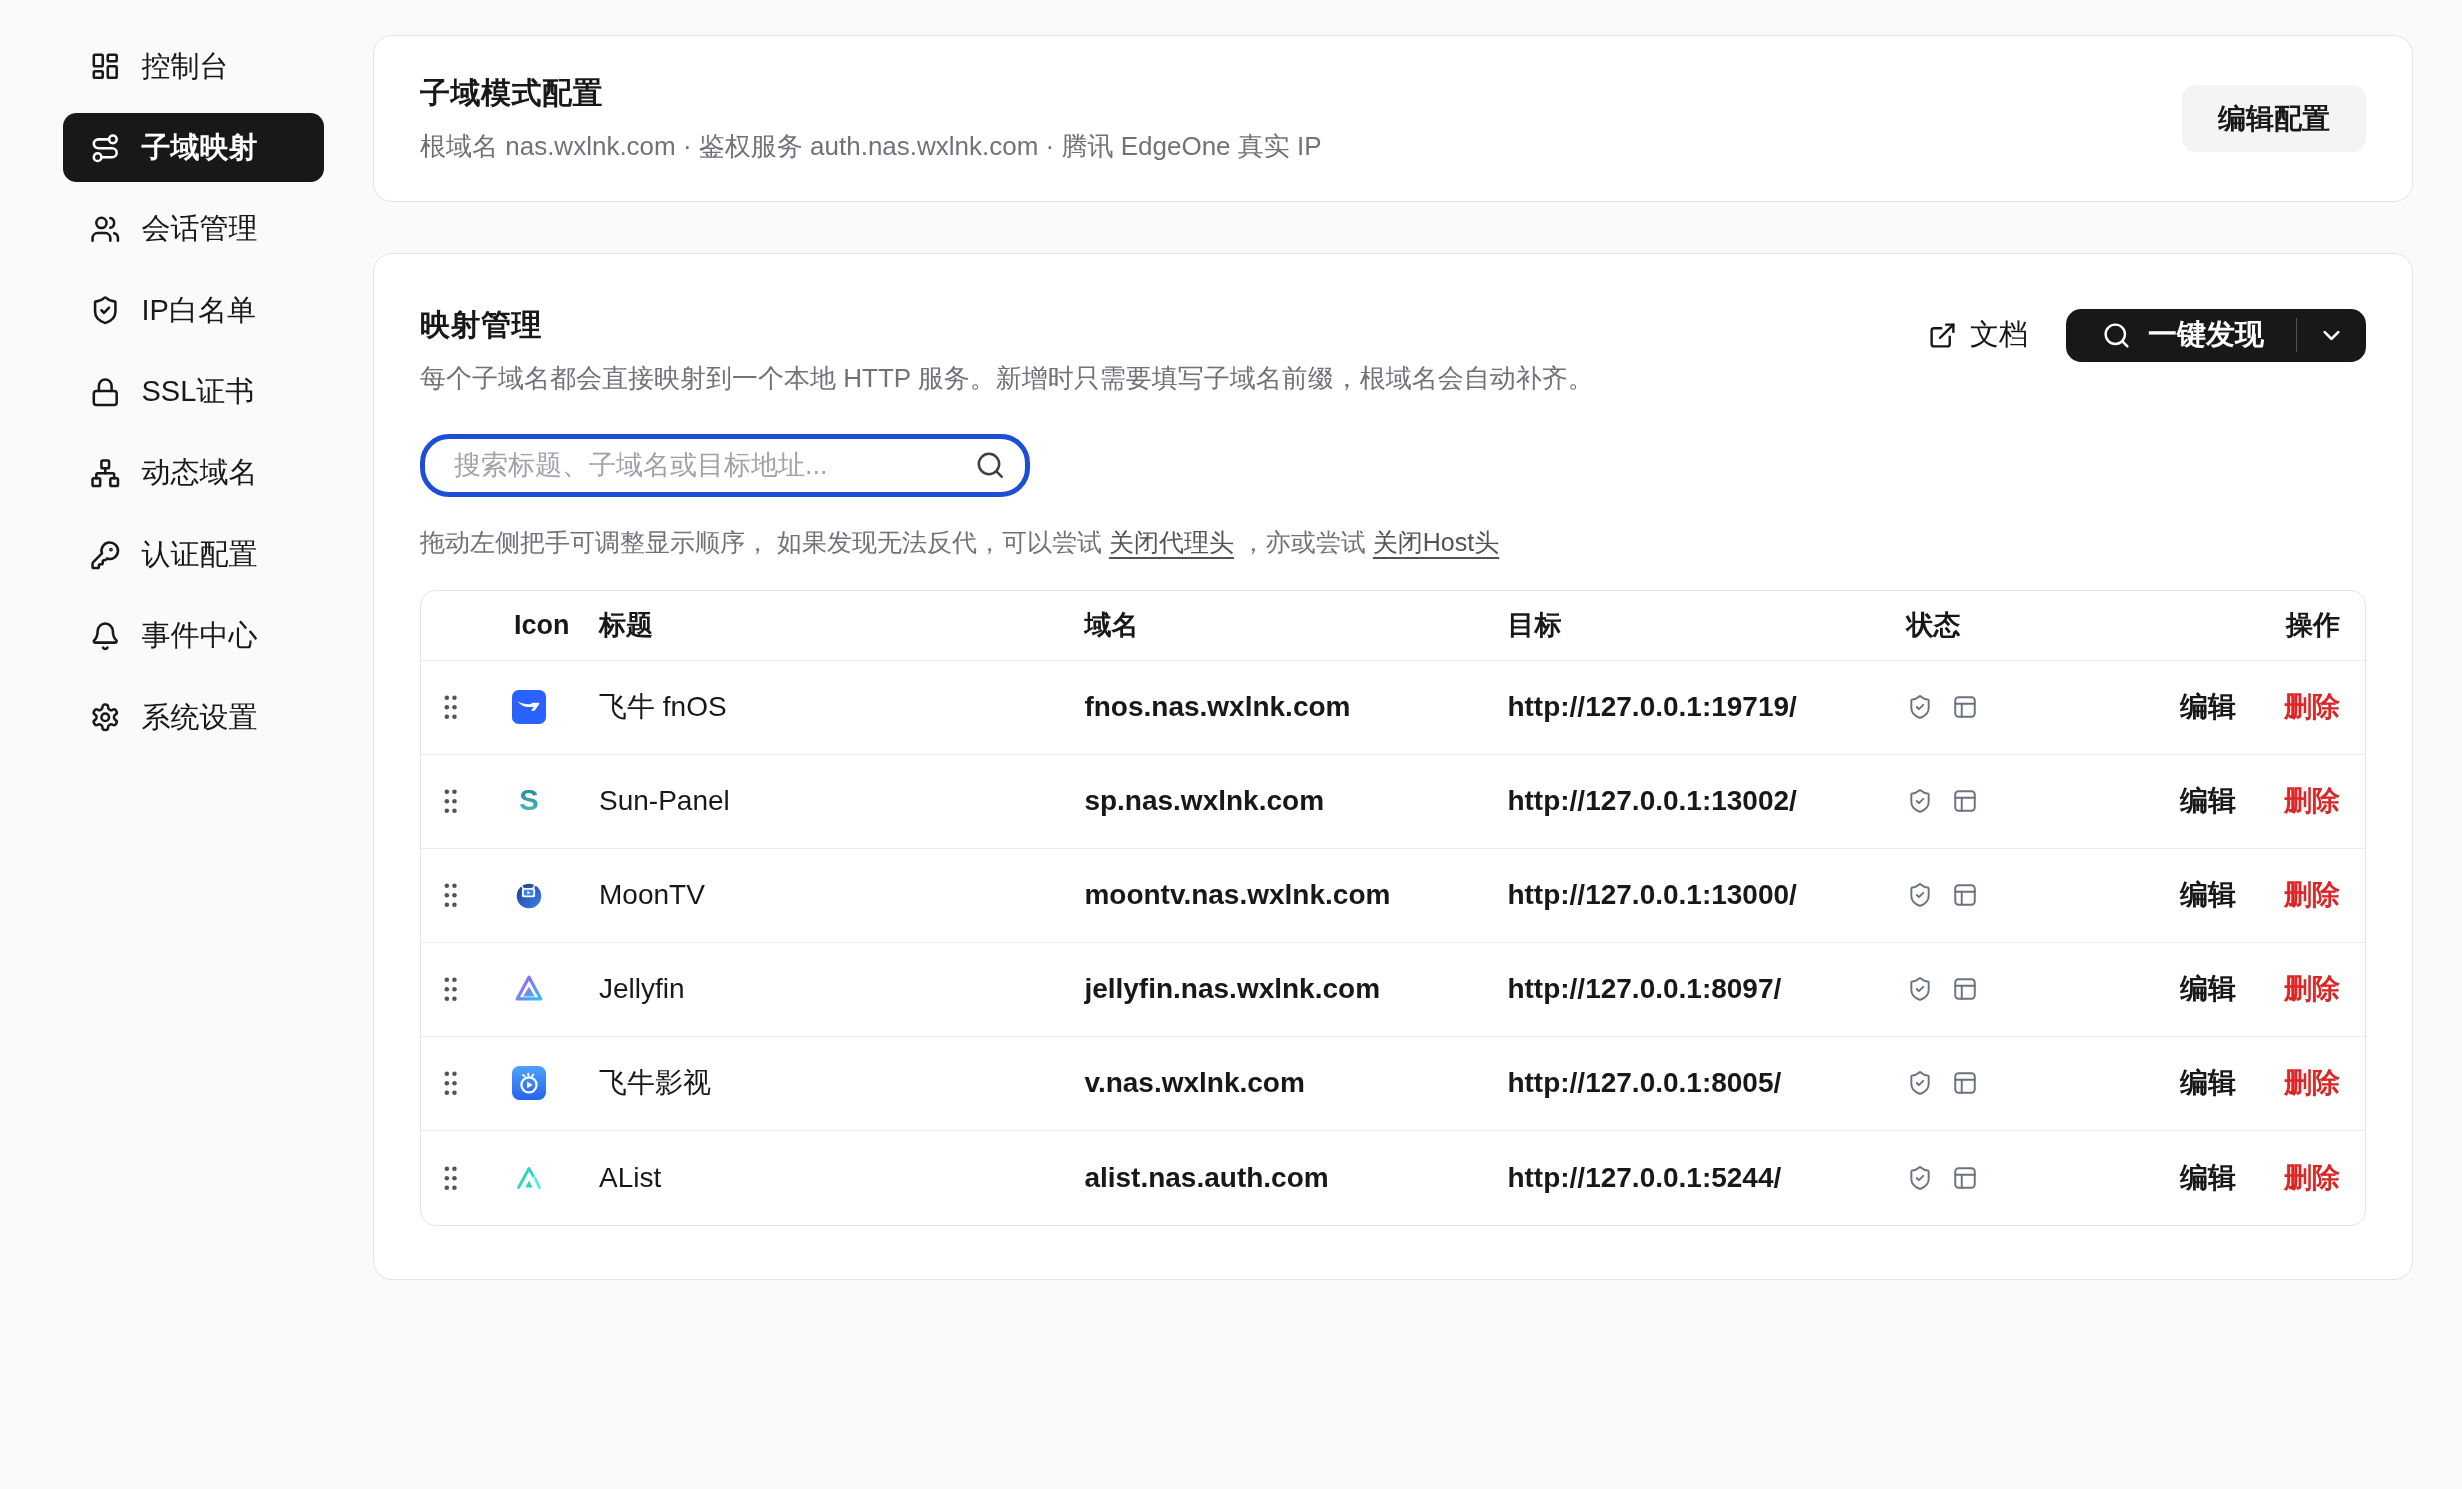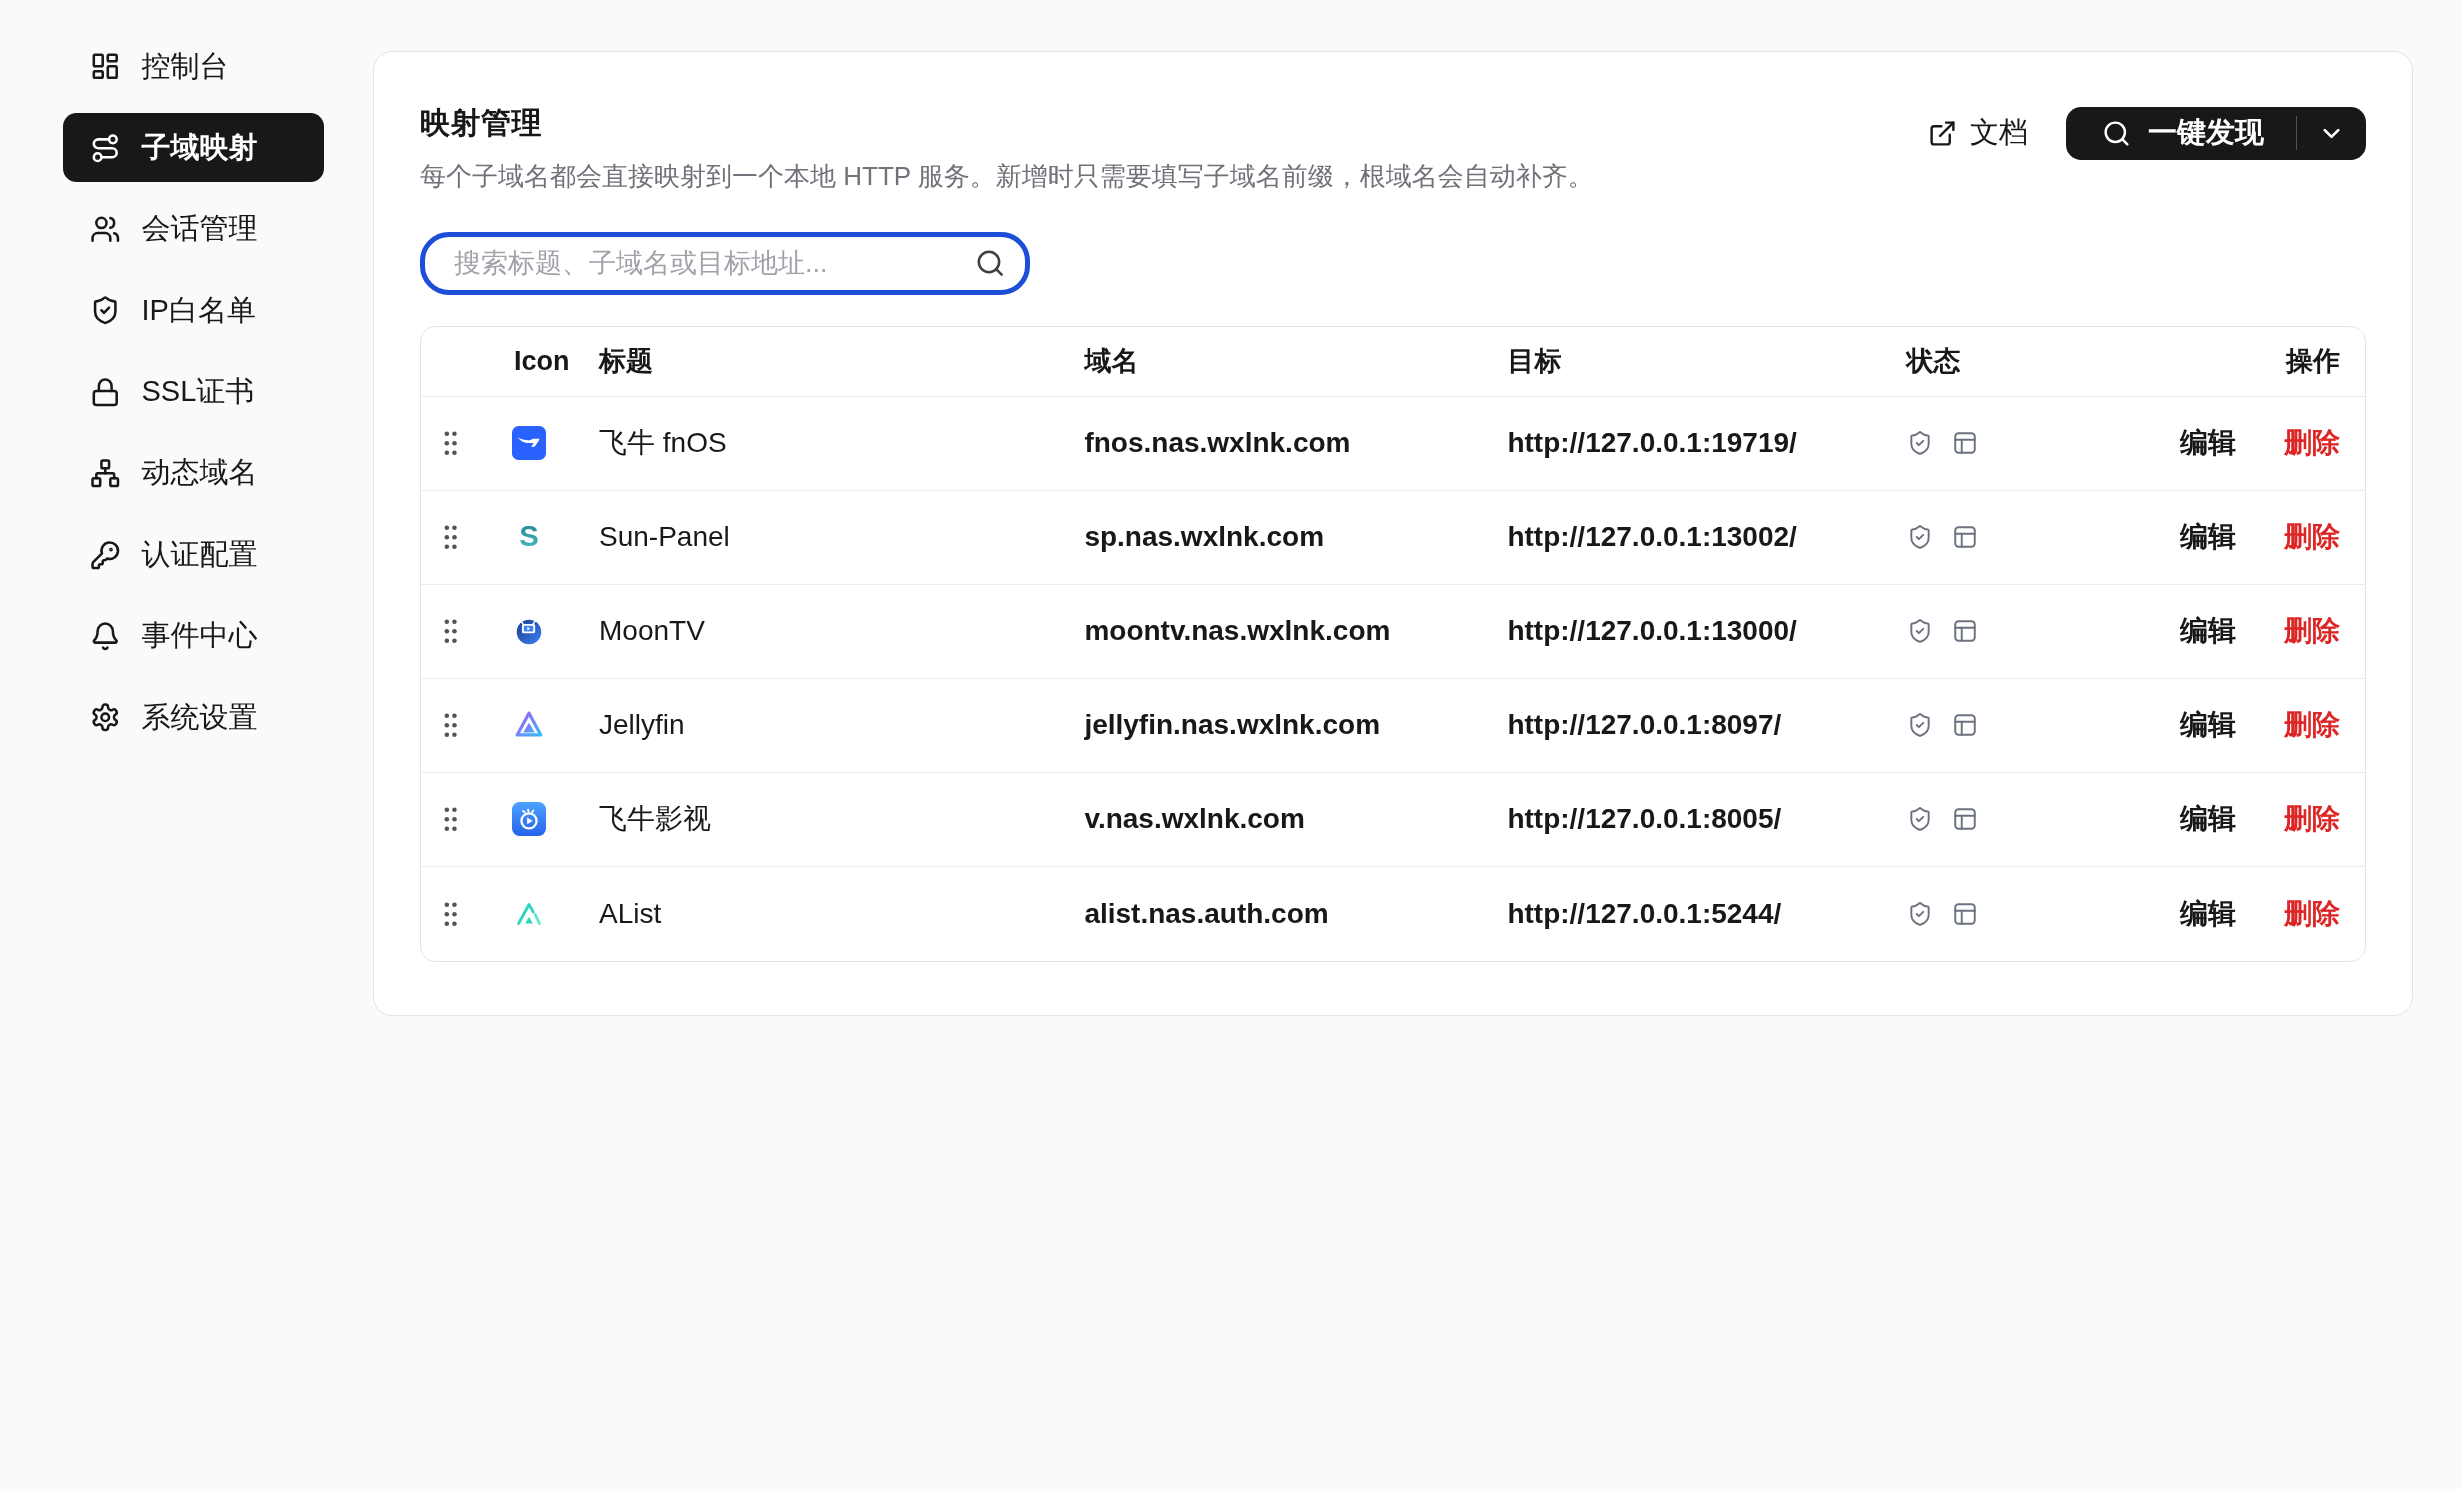--- a/index.html
+++ b/index.html
@@ -207,20 +207,27 @@
             <circle cx="12" cy="12" r="3"></circle>
           </svg>
       </span>
       <span>系统设置</span>
     </div>
 
   </nav>
 
   <main class="main">
 
+    <section class="card card1">
+      <div>
+        <div class="card-title">子域模式配置</div>
+        <div class="card-sub">根域名 nas.wxlnk.com · 鉴权服务 auth.nas.wxlnk.com · 腾讯 EdgeOne 真实 IP</div>
+      </div>
+      <button class="btn-ghost">编辑配置</button>
+    </section>
 
     <section class="card card2">
 
       <div class="card2-head">
         <div>
           <div class="card-title">映射管理</div>
           <div class="card-sub">每个子域名都会直接映射到一个本地 HTTP 服务。新增时只需要填写子域名前缀，根域名会自动补齐。</div>
         </div>
         <div class="card2-head-right">
           <a class="docs-link">
@@ -252,20 +259,23 @@
       <div class="search-wrap">
         <input class="search-input" type="text" placeholder="搜索标题、子域名或目标地址..." style="">
         <span class="s-icon">
           <svg viewBox="0 0 24 24" fill="none" stroke="currentColor" stroke-width="2" stroke-linecap="round" stroke-linejoin="round">
               <circle cx="11" cy="11" r="8"></circle>
               <path d="m21 21-4.34-4.34"></path>
             </svg>
         </span>
       </div>
 
+      <div class="hint">
+        <span>拖动左侧把手可调整显示顺序， 如果发现无法反代，可以尝试 </span><a>关闭代理头</a><span> ，亦或尝试 </span><a>关闭Host头</a>
+      </div>
 
       <div class="table">
 
         <div class="thead">
           <div class="cell"></div>
           <div class="cell h-icon">Icon</div>
           <div class="cell" style="padding-left:27px">标题</div>
           <div class="cell" style="padding-left:12.4px">域名</div>
           <div class="cell" style="padding-left:12.4px">目标</div>
           <div class="cell" style="padding-left:10.5px">状态</div>

